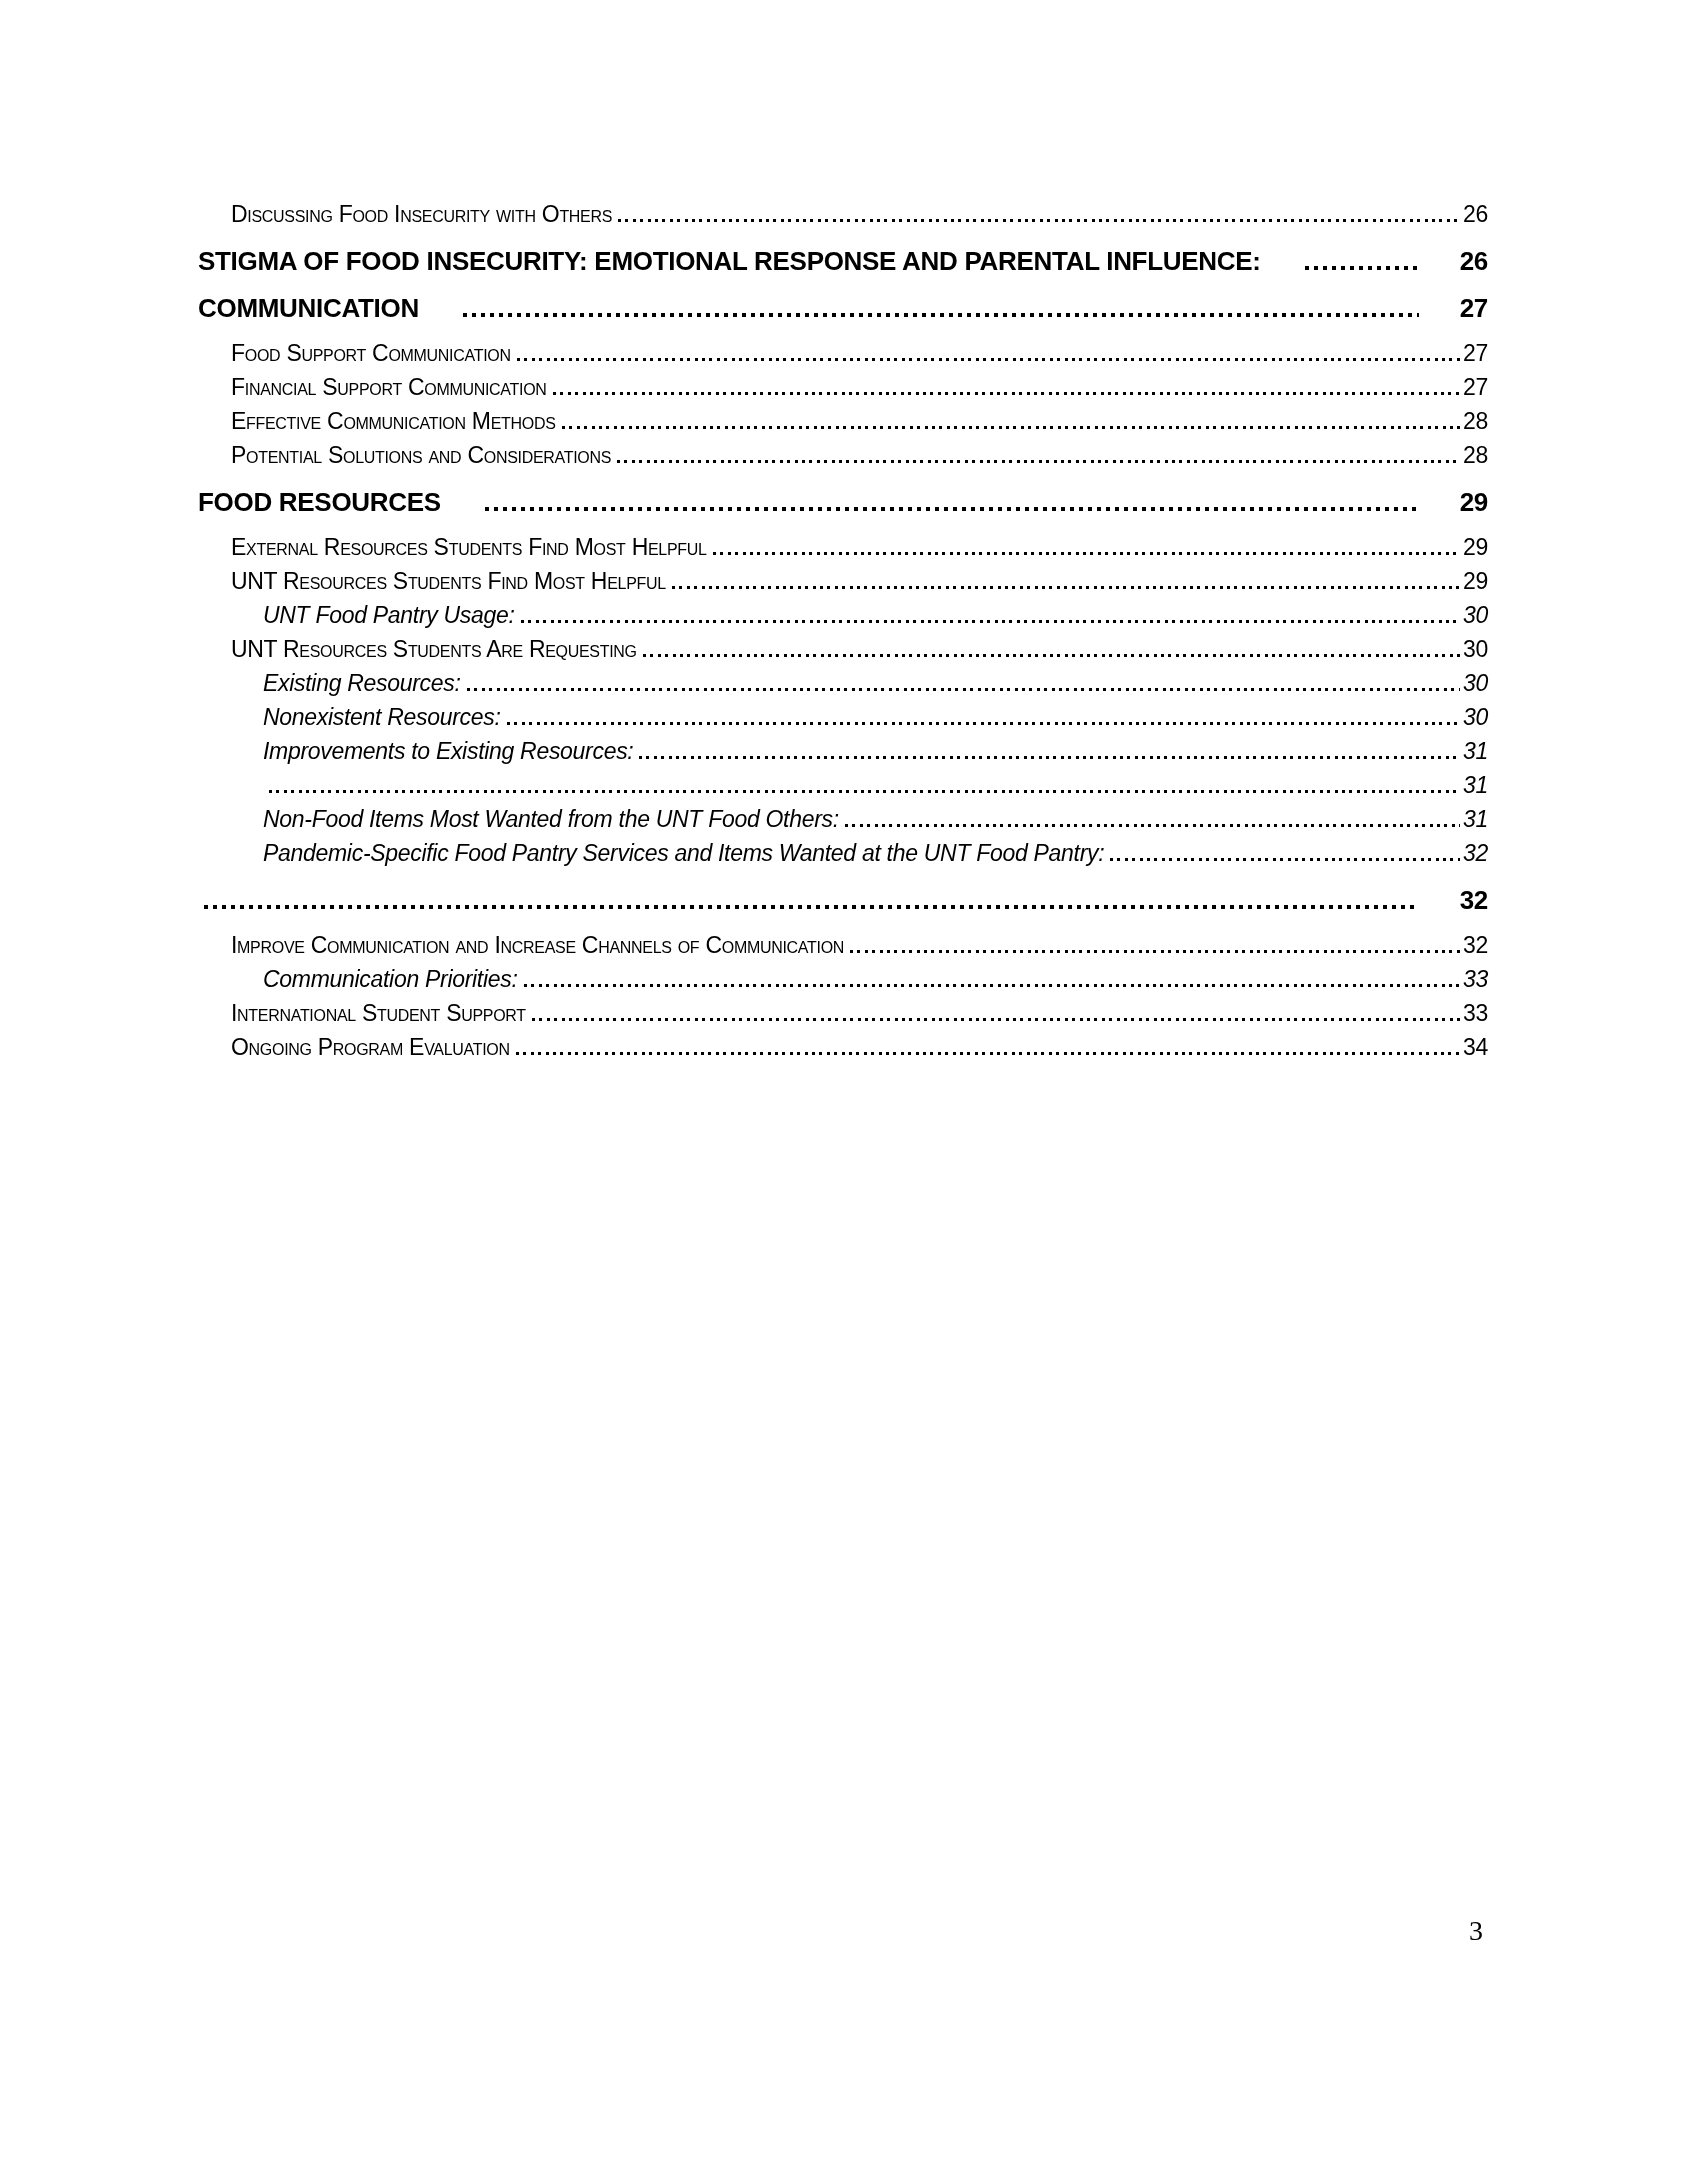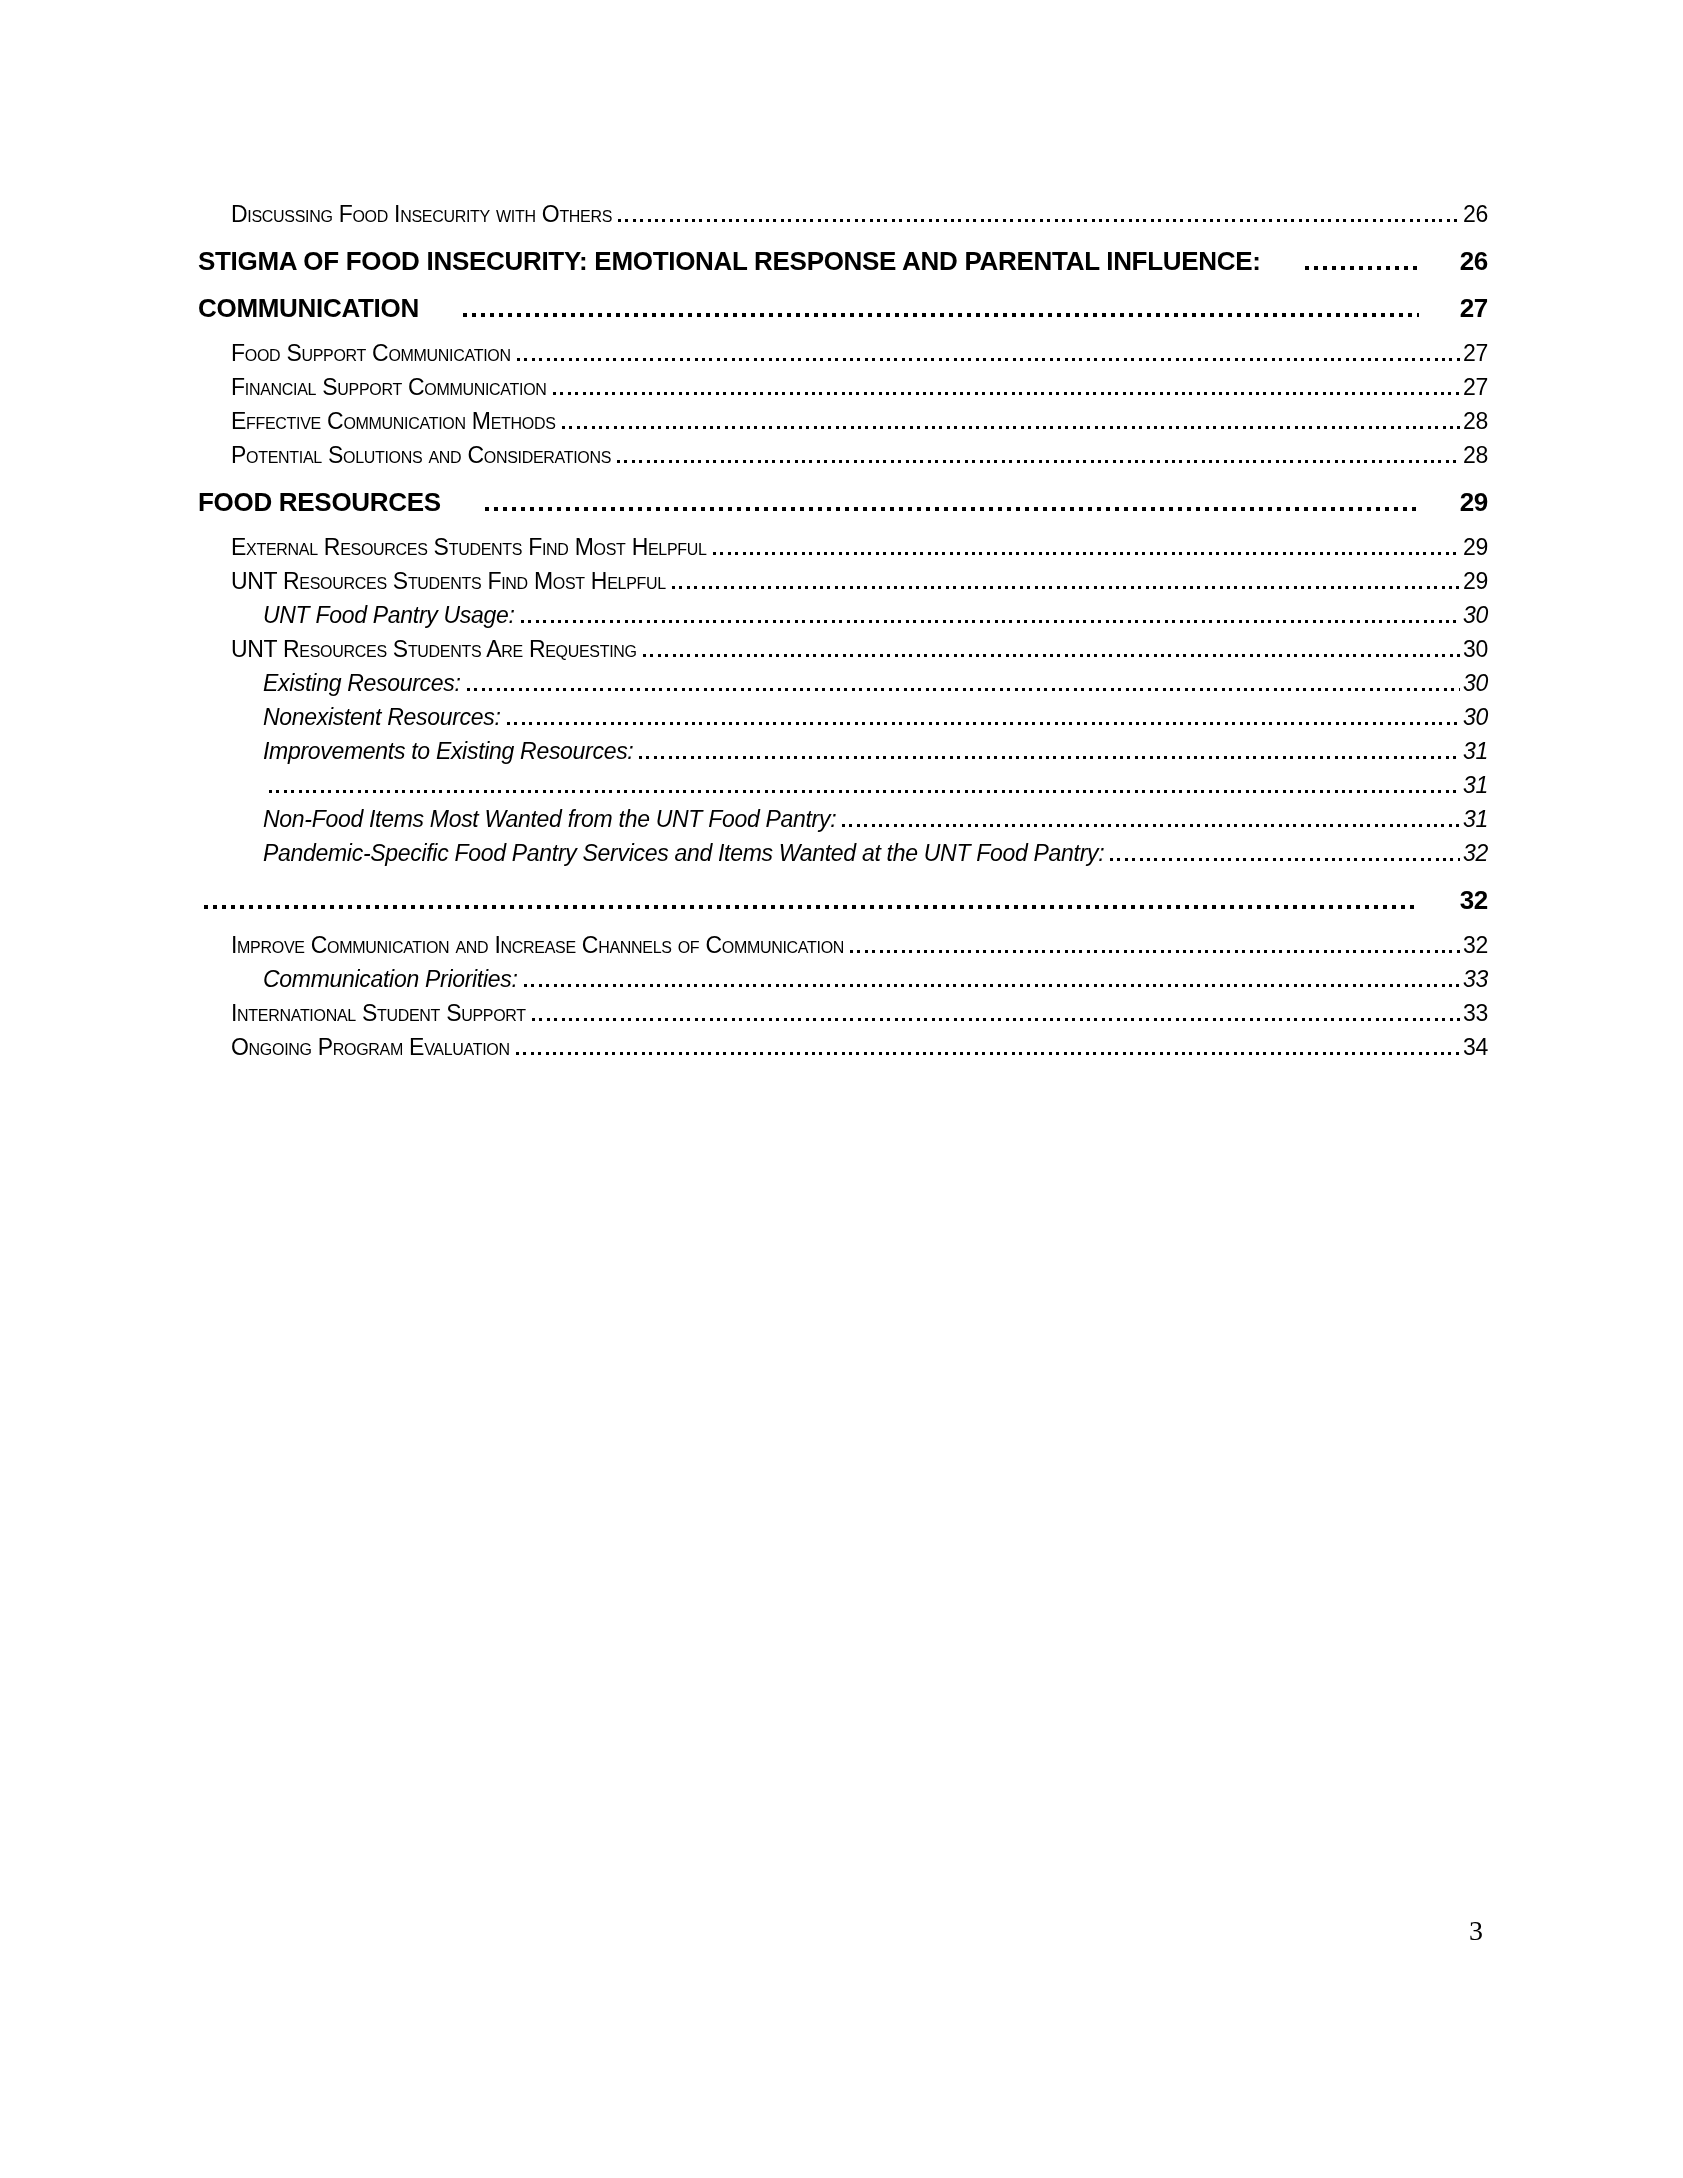--- a/index.html
+++ b/index.html
@@ -146,21 +146,21 @@
       <div class="toc-row l2 italic">
     <span class="toc-label">Improvements to Existing Resources:</span>
     <span class="leader"></span>
     <span class="toc-page">31</span>
   </div>
       <div class="toc-row l2 italic">
     <span class="leader"></span>
     <span class="toc-page">31</span>
   </div>
       <div class="toc-row l2 italic">
-    <span class="toc-label">Non-Food Items Most Wanted from the UNT Food Pantry:</span>
+    <span class="toc-label">Non-Food Items Most Wanted from the UNT Food Others:</span>
     <span class="leader"></span>
     <span class="toc-page">31</span>
   </div>
       <div class="toc-row l2 italic">
     <span class="toc-label">Pandemic-Specific Food Pantry Services and Items Wanted at the UNT Food Pantry:</span>
     <span class="leader"></span>
     <span class="toc-page">32</span>
   </div>
       <div class="toc-row l0 bold">
     <span class="leader"></span>

